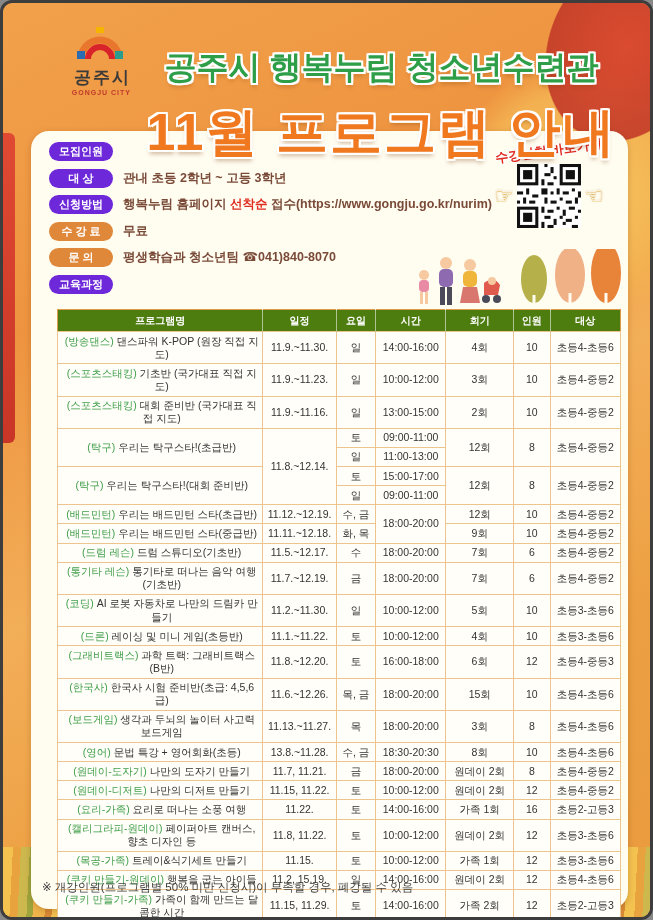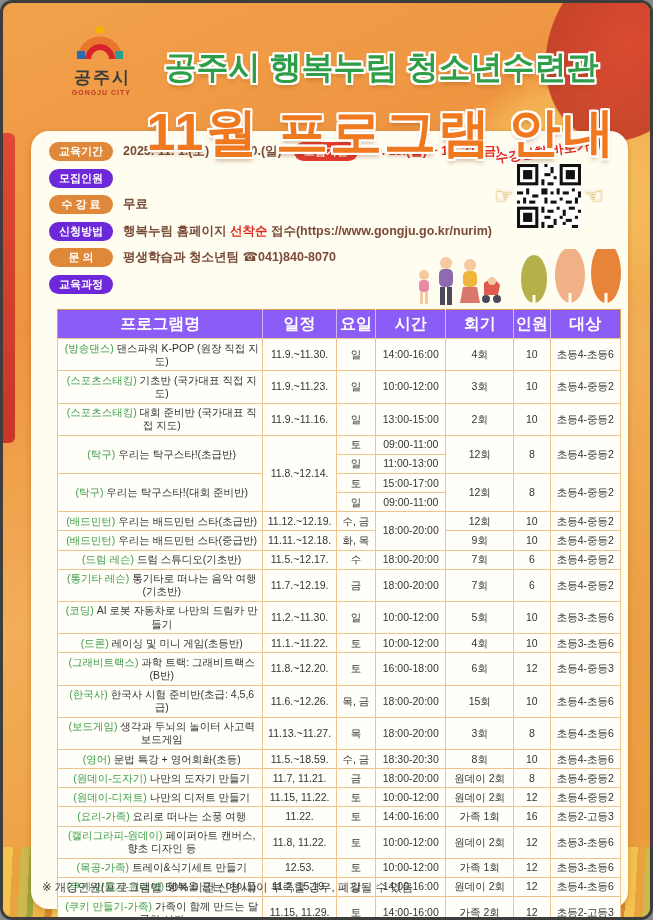--- a/index.html
+++ b/index.html
@@ -47,22 +47,22 @@
     text-shadow:-1px -1px 0 #fff,1px -1px 0 #fff,-1px 1px 0 #fff,1px 1px 0 #fff; }
   .qr-row { display:flex; align-items:center; justify-content:center; margin-top:4px; }
   .hand { font-size:22px; color:#fff; text-shadow:0 0 2px #b8862e,0 1px 0 #e8b63a; }
   .qr-svg { width:64px; height:64px; margin:0 3px; background:#fff; }
   
   .illus { position:absolute; top:118px; right:6px; z-index:1; }
   
   .table-wrap { position:absolute; left:26px; right:7px; top:178px; z-index:2; }
   table { width:100%; border-collapse:collapse; font-size:10.5px; color:#333;
     border:1.5px solid #dd9a4a; }
-  thead th { background:#8b5cf6; color:#fff; font-weight:bold; padding:3.5px 1px;
-    border-right:1px solid rgba(255,255,255,.55); font-size:16px; }
+  thead th { background:#4d7c0f; color:#fff; font-weight:bold; padding:3.5px 1px;
+    border-right:1px solid rgba(255,255,255,.55); font-size:10px; }
   thead th:last-child { border-right:none; }
   tbody td { background:#fffef9; border:1px solid #edc48d; padding:2.5px 3px;
     text-align:center; line-height:1.25; }
   td.name { text-align:center; padding-left:6px; }
   .cat { color:#3f9e49; }
   .footnote { position:absolute; left:11px; bottom:14px; font-size:11.5px; color:#3c3c3c; z-index:2; }
 </style>
 </head>
 <body>
 
@@ -147,35 +147,33 @@
               <rect x="15" y="19" width="1" height="1"></rect>
               <rect x="18" y="20" width="2" height="1"></rect>
           </g>
         </svg>
         <span class="hand">☜</span>
       </div>
     </div>
 
     <div class="info">
       <div class="info-row">
-        <span class="pill orange">교육기간</span>
-        <span class="info-text">2025. 11. 1.(토) ~ 11. 30.(일)</span>
-        <span class="pill red">모집기간</span>
-        <span class="red-text">10. 13.(월) ~ 10. 31.(금)</span>
-      </div>
-      <div class="info-row">
         <span class="pill green">모집인원</span>
+      </div>
+      <div class="info-row">
+        <span class="pill green">대 상</span>
+        <span class="info-text">관내 초등 2학년 ~ 고등 3학년</span>
+      </div>
+      <div class="info-row">
+        <span class="pill green">신청방법</span>
+        <span class="info-text"><span>행복누림 홈페이지 </span><span class="red-text">선착순</span><span> 접수(https://www.gongju.go.kr/nurim)</span></span>
       </div>
       <div class="info-row">
         <span class="pill orange">수 강 료</span>
         <span class="info-text">무료</span>
-      </div>
-      <div class="info-row">
-        <span class="pill green">신청방법</span>
-        <span class="info-text"><span>행복누림 홈페이지 </span><span class="red-text">선착순</span><span> 접수(https://www.gongju.go.kr/nurim)</span></span>
       </div>
       <div class="info-row">
         <span class="pill orange">문 의</span>
         <span class="info-text">평생학습과 청소년팀 ☎041)840-8070</span>
       </div>
       <div class="info-row">
         <span class="pill green">교육과정</span>
       </div>
     </div>
 
@@ -358,21 +356,21 @@
               <td rowspan="1" class="name"><span><span class="cat">(보드게임)</span><span> 생각과 두뇌의 놀이터 사고력 보드게임</span></span></td>
               <td rowspan="1">11.13.~11.27.</td>
               <td>목</td>
               <td rowspan="1">18:00-20:00</td>
               <td rowspan="1">3회</td>
               <td rowspan="1">8</td>
               <td rowspan="1">초등4-초등6</td>
             </tr>
             <tr>
               <td rowspan="1" class="name"><span><span class="cat">(영어)</span><span> 문법 특강 + 영어회화(초등)</span></span></td>
-              <td rowspan="1">11.5.~18.59.</td>
+              <td rowspan="1">13.8.~11.28.</td>
               <td>수, 금</td>
               <td rowspan="1">18:30-20:30</td>
               <td rowspan="1">8회</td>
               <td rowspan="1">10</td>
               <td rowspan="1">초등4-초등6</td>
             </tr>
             <tr>
               <td rowspan="1" class="name"><span><span class="cat">(원데이-도자기)</span><span> 나만의 도자기 만들기</span></span></td>
               <td rowspan="1">11.7, 11.21.</td>
               <td>금</td>
@@ -403,21 +401,21 @@
               <td rowspan="1" class="name"><span><span class="cat">(캘리그라피-원데이)</span><span> 페이퍼아트 캔버스, 향초 디자인 등</span></span></td>
               <td rowspan="1">11.8, 11.22.</td>
               <td>토</td>
               <td rowspan="1">10:00-12:00</td>
               <td rowspan="1">원데이 2회</td>
               <td rowspan="1">12</td>
               <td rowspan="1">초등3-초등6</td>
             </tr>
             <tr>
               <td rowspan="1" class="name"><span><span class="cat">(목공-가족)</span><span> 트레이&amp;식기세트 만들기</span></span></td>
-              <td rowspan="1">12.53.</td>
+              <td rowspan="1">11.15.</td>
               <td>토</td>
               <td rowspan="1">10:00-12:00</td>
               <td rowspan="1">가족 1회</td>
               <td rowspan="1">12</td>
               <td rowspan="1">초등3-초등6</td>
             </tr>
             <tr>
               <td rowspan="1" class="name"><span><span class="cat">(쿠키 만들기-원데이)</span><span> 행복을 굽는 아이들</span></span></td>
               <td rowspan="1">11.2, 15.19.</td>
               <td>일</td>

